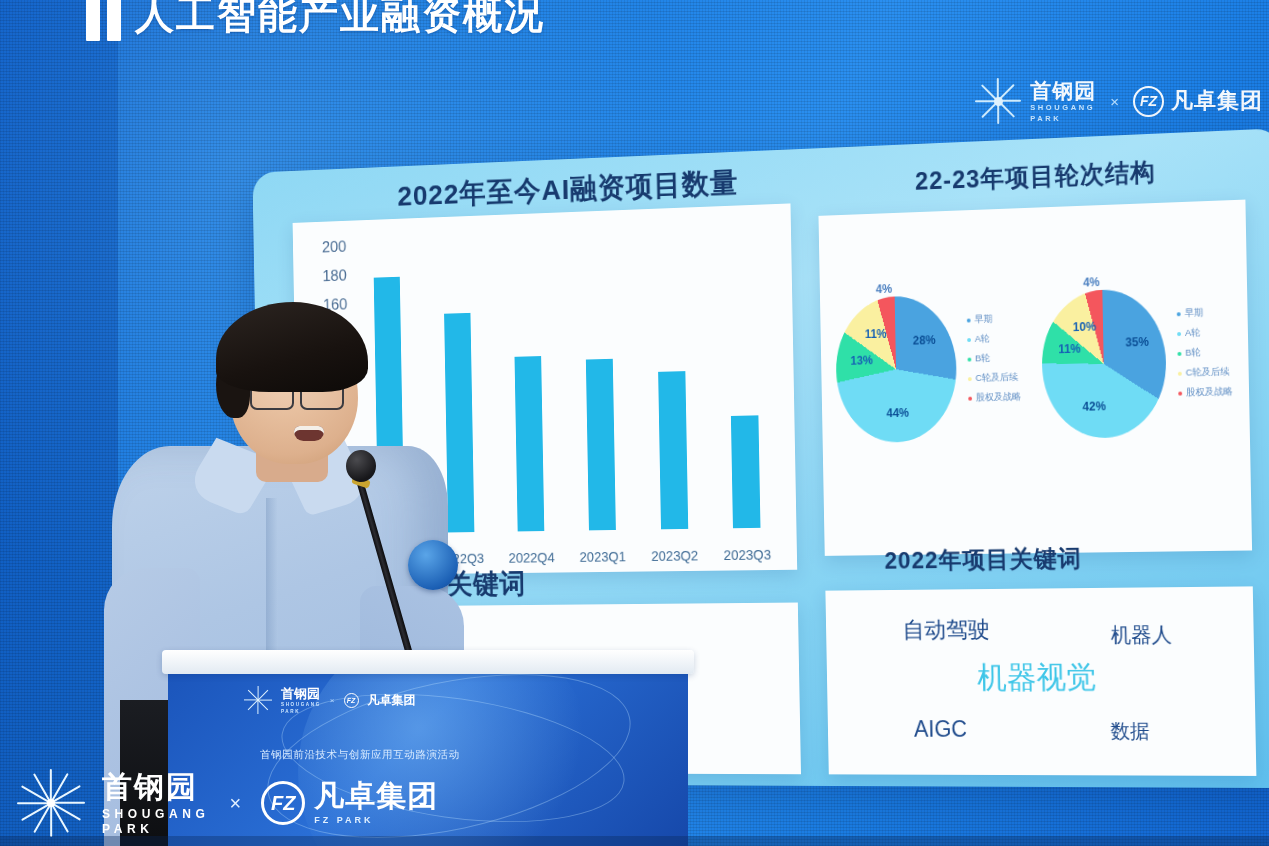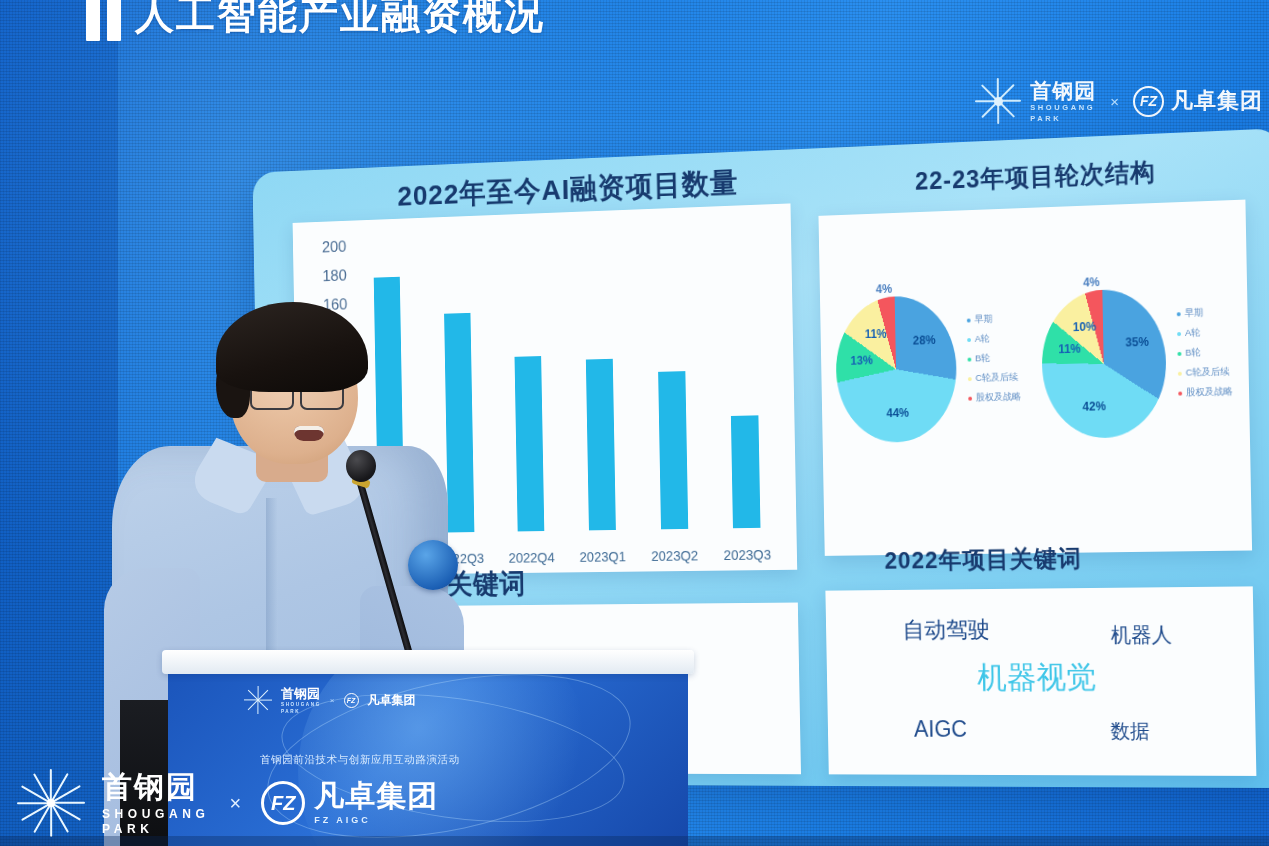--- a/index.html
+++ b/index.html
@@ -272,21 +272,21 @@
     color: #fff; font-size: 7px; font-weight: 700; font-style: italic;
     display: flex; align-items: center; justify-content: center;
   }
   .pb-fz-cn { font-size: 12px; font-weight: 700; color: #fff; }
   #podium-sign { position: absolute; left: 92px; top: 78px; width: 400px; }
   #podium-sign-main {
     font-size: 19px; font-weight: 700; color: #fff; letter-spacing: 1px;
     white-space: nowrap; text-shadow: 0 1px 2px rgba(0,20,70,.5);
   }
   #podium-sign-sub {
-    font-size: 10.5px; color: #d9ebff; letter-spacing: .6px; margin-top: 5px; white-space: nowrap;
+    font-size: 10.5px; color: #d9ebff; letter-spacing: .6px; white-space: nowrap;
   }
 
   
   #watermark {
     position: absolute; left: 16px; bottom: 8px;
     display: flex; align-items: center; gap: 16px;
   }
   .wm-star { position: relative; width: 70px; height: 70px; }
   .wm-star i {
     position: absolute; left: 50%; top: 50%; width: 1.7px; height: 34px;
@@ -554,18 +554,18 @@
   <div class="wm-words">
     <div class="wm-cn">首钢园</div>
     <div class="wm-en1">SHOUGANG</div>
     <div class="wm-en2">PARK</div>
   </div>
   <div class="wm-x">×</div>
   <div class="wm-fz">
     <div class="wm-fz-badge">FZ</div>
     <div class="wm-fz-words">
       <div class="wm-fz-cn">凡卓集团</div>
-      <div class="wm-fz-en">FZ AIGC</div>
+      <div class="wm-fz-en">FZ PARK</div>
     </div>
   </div>
 </div>
 
 <div id="floor-strip"></div>
 
 </body></html>

